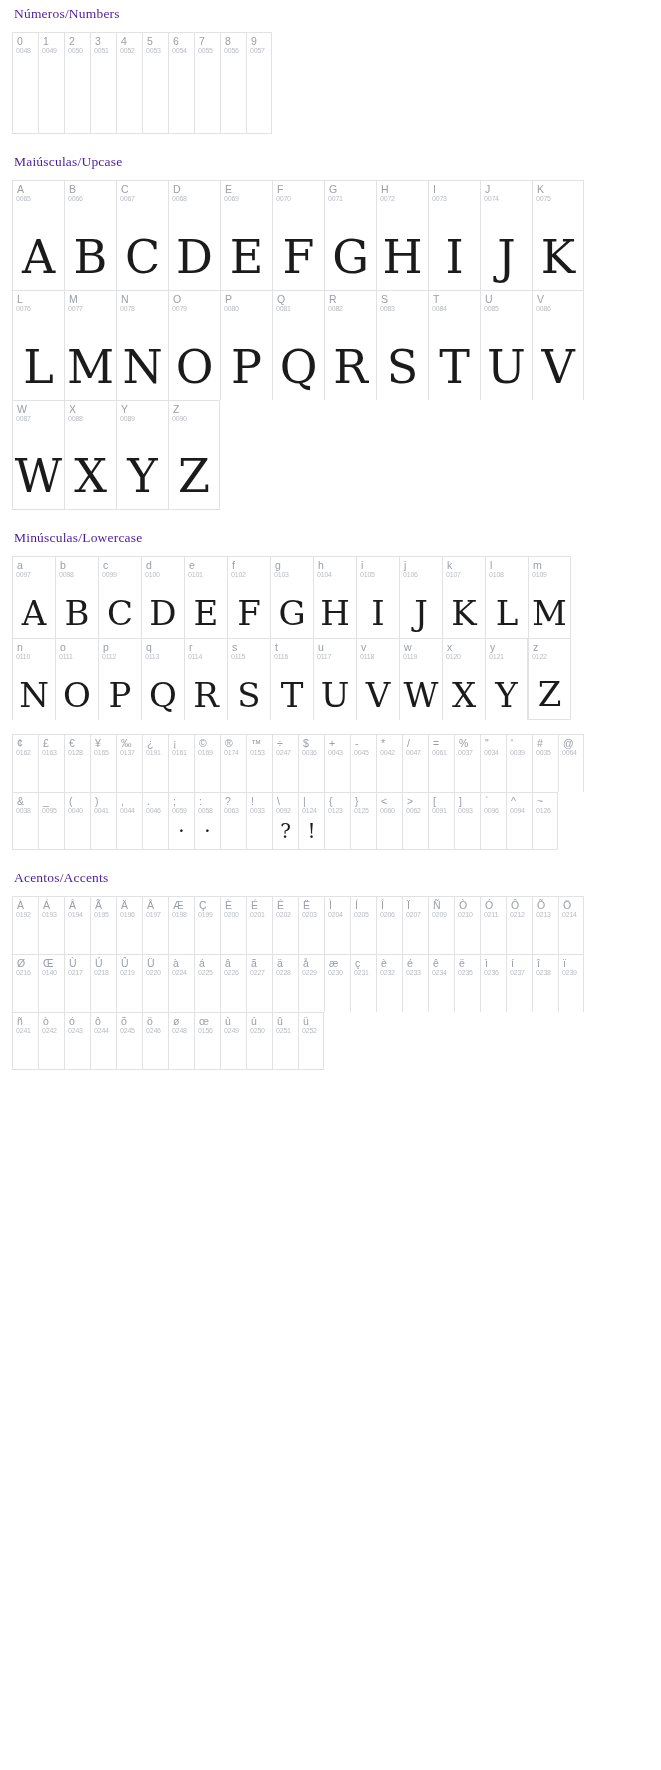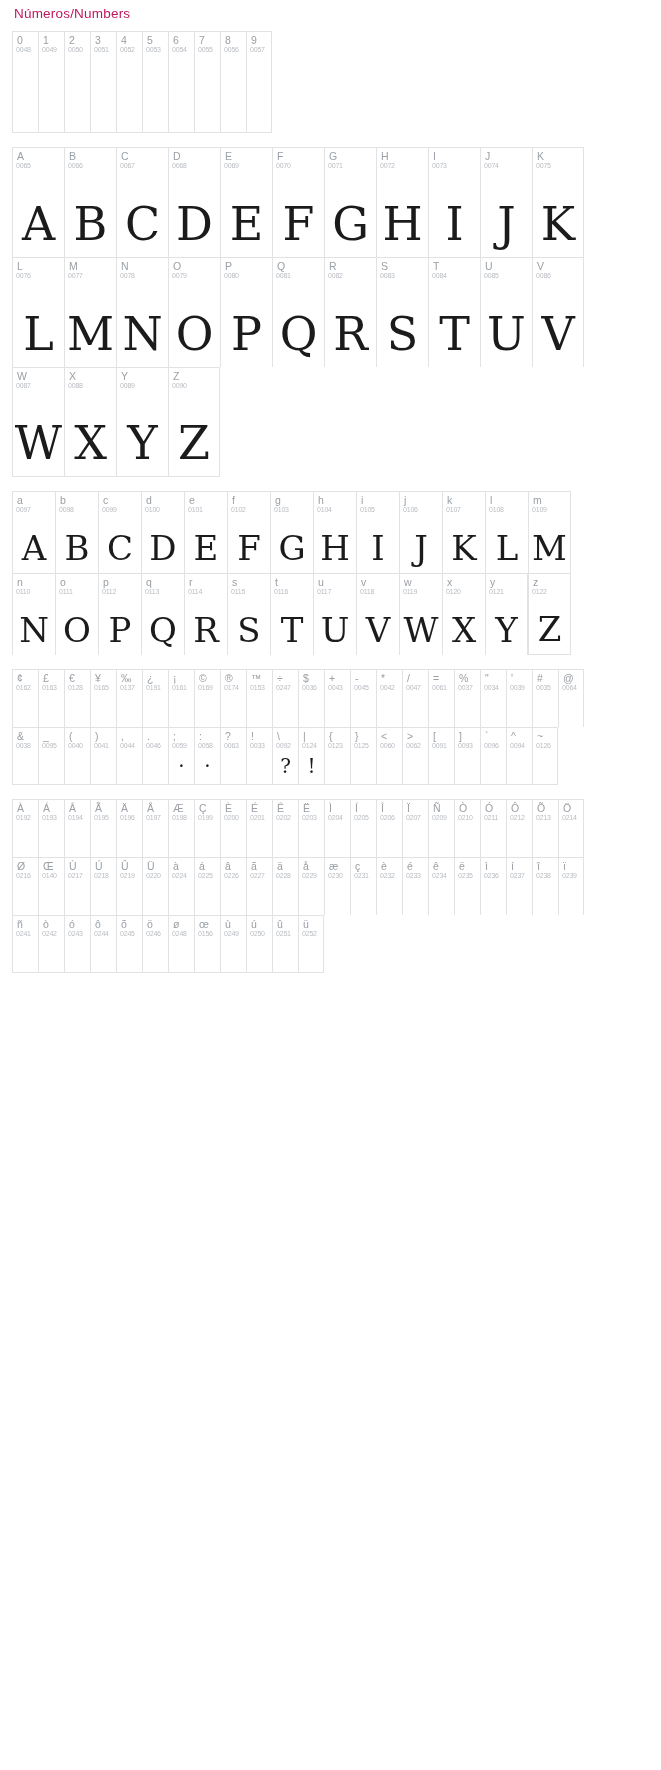--- a/index.html
+++ b/index.html
@@ -16,25 +16,26 @@
   .page {
     width: 661px;
     box-sizing: border-box;
     padding: 0 12px 20px 12px;
   }
   .section {
     margin: 0 0 14px 0;
   }
   .section-title {
     font-size: 13.5px;
-    color: #be185d;
+    color: #4c1d95;
     font-weight: normal;
     letter-spacing: 0.2px;
     margin: 0 0 10px 2px;
     padding-top: 6px;
+    font-family: Liberation Serif, serif;
   }
   .grid {
     display: flex;
     flex-wrap: wrap;
     align-content: flex-start;
   }
   .row {
     display: flex;
     flex-wrap: nowrap;
   }
@@ -155,20 +156,21 @@
             </div>
             <div class="cell">
               <div class="char">9</div>
               <div class="code">0057</div>
               <div class="glyph"></div>
             </div>
           </div>
         </div>
       </div>
       <div class="section">
+        <div class="section-title">Maiúsculas/Upcase</div>
         <div class="grid s-upcase">
           <div class="row">
             <div class="cell">
               <div class="char">A</div>
               <div class="code">0065</div>
               <div class="glyph">A</div>
             </div>
             <div class="cell">
               <div class="char">B</div>
               <div class="code">0066</div>
@@ -295,20 +297,21 @@
             </div>
             <div class="cell">
               <div class="char">Z</div>
               <div class="code">0090</div>
               <div class="glyph">Z</div>
             </div>
           </div>
         </div>
       </div>
       <div class="section">
+        <div class="section-title">Minúsculas/Lowercase</div>
         <div class="grid s-lower">
           <div class="row">
             <div class="cell">
               <div class="char">a</div>
               <div class="code">0097</div>
               <div class="glyph">A</div>
             </div>
             <div class="cell">
               <div class="char">b</div>
               <div class="code">0098</div>
@@ -658,20 +661,21 @@
             </div>
             <div class="cell">
               <div class="char">~</div>
               <div class="code">0126</div>
               <div class="glyph"></div>
             </div>
           </div>
         </div>
       </div>
       <div class="section">
+        <div class="section-title">Acentos/Accents</div>
         <div class="grid s-accents">
           <div class="row">
             <div class="cell">
               <div class="char">À</div>
               <div class="code">0192</div>
               <div class="glyph"></div>
             </div>
             <div class="cell">
               <div class="char">Á</div>
               <div class="code">0193</div>

